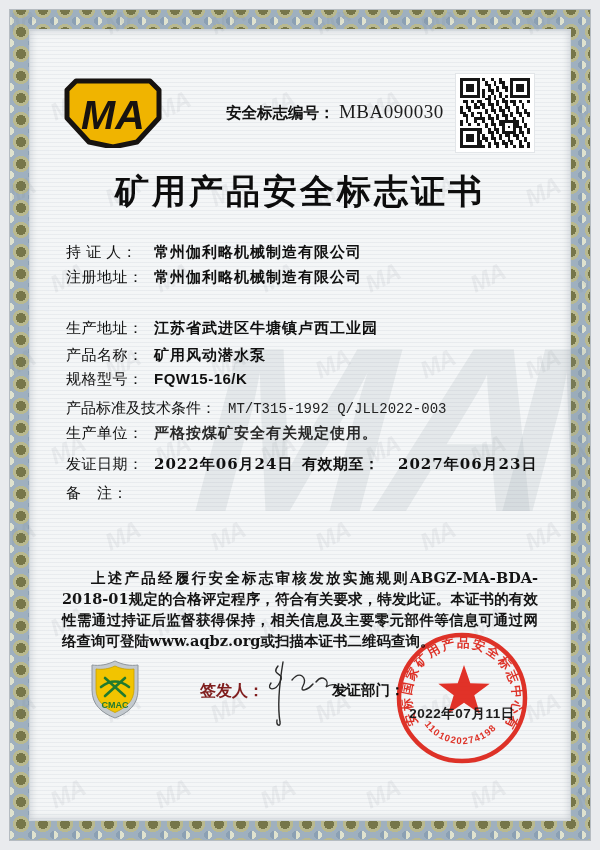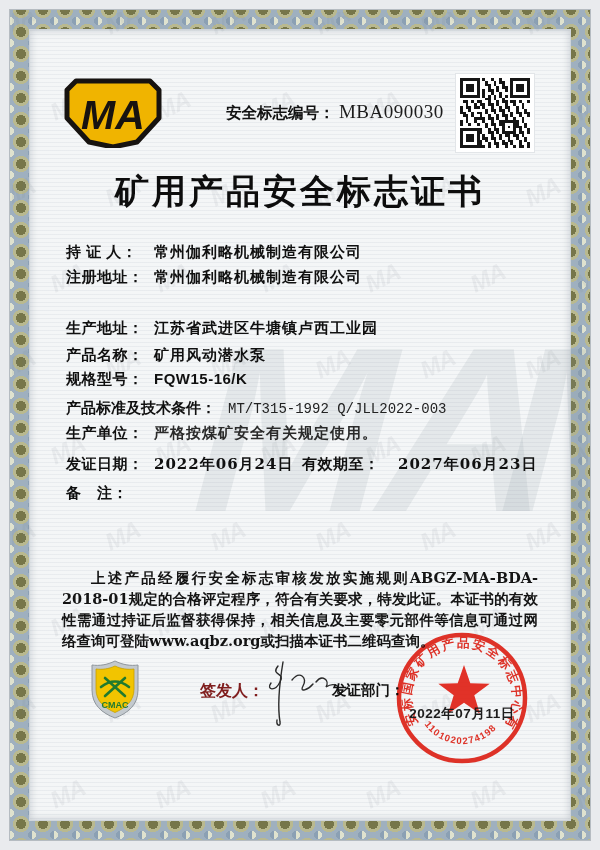--- a/index.html
+++ b/index.html
@@ -35,21 +35,21 @@
   .cert-no .val{font-family:"Liberation Serif",serif;font-size:19px;color:#1c1c1c;letter-spacing:.5px;}
   #qr{position:absolute;left:456px;top:74px;width:78px;height:78px;background:#fff;box-shadow:0 0 0 1px #e2e5e8;}
   #qr-grid{position:absolute;left:4px;top:4px;width:70px;height:70px;}
   #qr-grid i{position:absolute;width:2.9px;height:2.9px;background:#151515;}
 
   .title{position:absolute;left:0;top:169px;width:600px;text-align:center;
     font-size:34px;font-weight:900;color:#0d0d0d;letter-spacing:3px;}
 
   
   .row{position:absolute;left:66px;white-space:nowrap;font-size:15px;color:#101010;}
-  .row .lbl{display:inline-block;width:88px;font-weight:700;letter-spacing:.5px;vertical-align:top;}
+  .row .lbl{display:inline-block;width:88px;font-weight:400;letter-spacing:.5px;vertical-align:top;}
   .kai{font-family:"DejaVu Serif",serif;font-weight:700;letter-spacing:1px;}
   .code{font-weight:700;letter-spacing:.5px;}
   .mono{font-family:"Liberation Mono",monospace;font-size:14px;color:#222;}
   .lite{font-weight:600;color:#2a2a2a;}
   .row.wide .lbl{width:162px;letter-spacing:0;}
   .lbl2{position:absolute;left:236px;width:84px;font-weight:700;letter-spacing:.5px;}
   .val2{position:absolute;left:332px;}
 
   .para{position:absolute;left:62px;top:567px;width:476px;font-size:14.5px;font-weight:700;
     color:#141414;line-height:1.45;text-align:justify;text-indent:2em;

